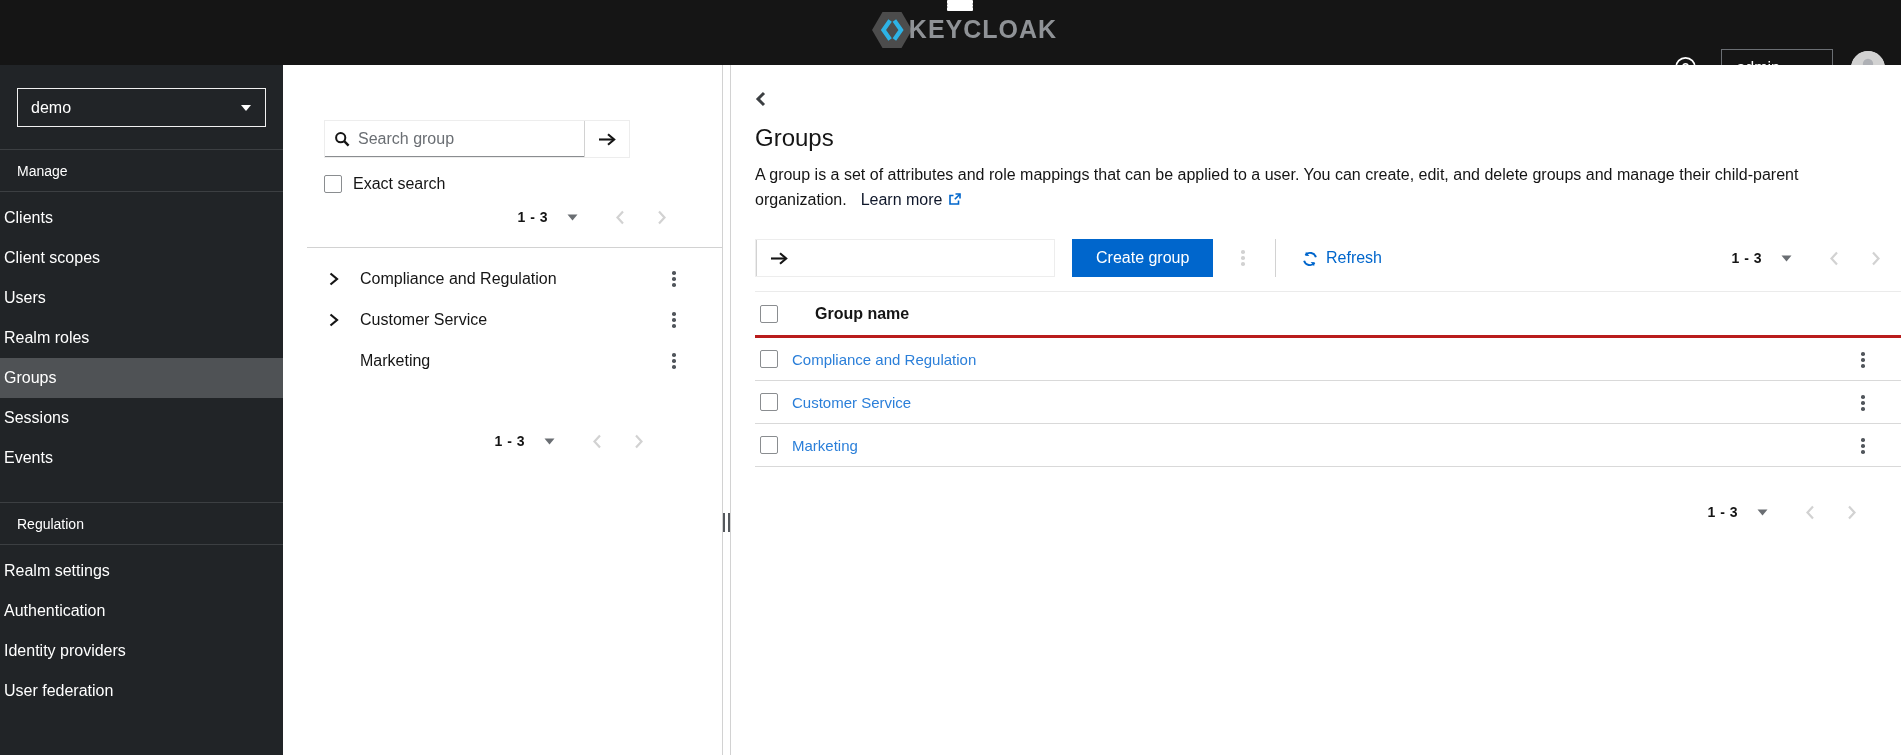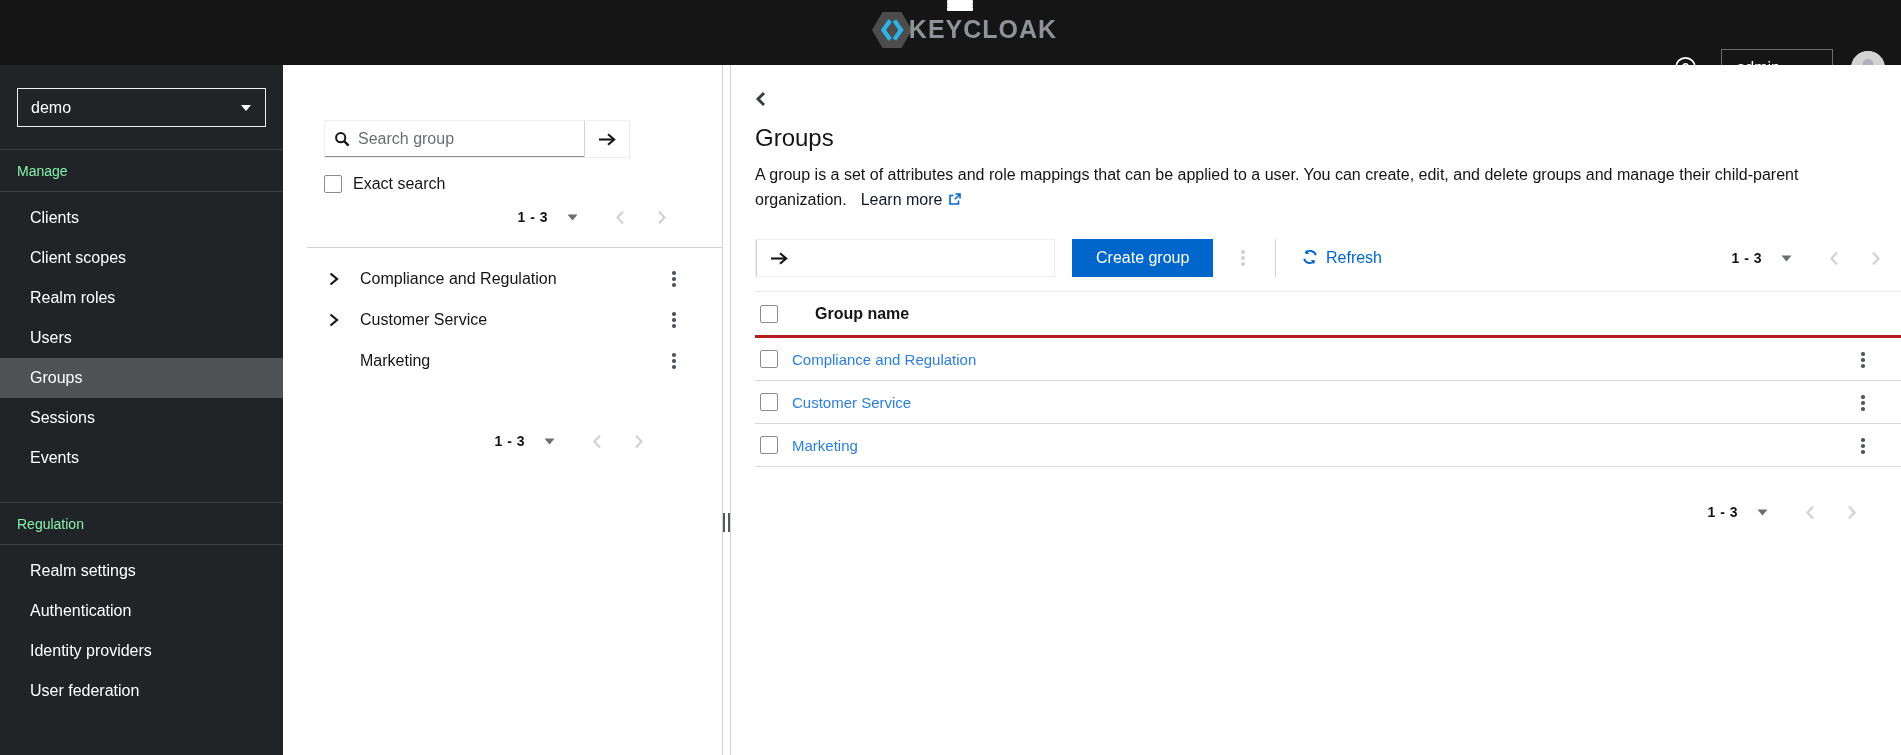--- a/index.html
+++ b/index.html
@@ -22,23 +22,23 @@
   .user-menu .label { margin-right:26px; }
   .avatar { width:34px; height:34px; border-radius:50%; background:#d2d2d2; margin-left:18px; overflow:hidden; cursor:pointer; }
 
   
   .page-body { display:flex; height:690px; }
 
   
   .sidebar { width:283px; background:#212427; color:#fff; flex:none; }
   .realm-select { margin:23px 17px 0 17px; height:39px; border:1px solid #f0f0f0; display:flex; align-items:center; justify-content:space-between; padding:0 13px; font-size:16px; cursor:pointer; }
   .nav-divider { border:none; border-top:1px solid #3c3f42; }
-  .nav-section-title { font-size:14px; color:#86efac; padding:13px 17px 12px 17px; }
+  .nav-section-title { font-size:14px; color:#ffffff; padding:13px 17px 12px 17px; }
   .nav-list { padding:6px 0 2px 0; }
-  .nav-item { height:40px; display:flex; align-items:center; padding-left:30px; font-size:16px; color:#fff; cursor:pointer; }
+  .nav-item { height:40px; display:flex; align-items:center; padding-left:4px; font-size:16px; color:#fff; cursor:pointer; }
   .nav-item.selected { background:#4f5255; }
   .sb-gap { height:22px; }
 
   
   .tree-panel { width:439px; flex:none; background:#fff; padding-top:55px; position:relative; }
   .search-group { margin-left:41px; width:306px; height:38px; border:1px solid #ededed; display:flex; }
   .search-field { flex:1; display:flex; align-items:center; padding-left:9px; box-shadow:inset 0 -1px 0 #8a8d90; }
   .search-field input { border:none; outline:none; flex:1; font-size:16px; padding-left:8px; min-width:0; color:#151515; background:transparent; }
   .search-field input::placeholder { color:#6a6e73; }
   .search-go { width:45px; border-left:1px solid #d2d2d2; display:flex; align-items:center; justify-content:center; cursor:pointer; background:#fff; }
@@ -76,21 +76,21 @@
   .desc { margin-top:10px; font-size:16px; line-height:25px; max-width:1108px; color:#151515; }
   .learn-more { color:#0f172a; text-decoration:none; margin-left:14px; white-space:nowrap; cursor:pointer; }
   .learn-more svg { display:inline-block; vertical-align:-1px; margin-left:6px; }
 
   .toolbar { margin-top:27px; display:flex; align-items:center; }
   .filter-group { width:300px; margin-left:0; }
   .filter-group .search-field input::placeholder { color:#8a8d90; }
   .create-btn { margin-left:17px; height:38px; padding:0 24px; background:#0066cc; color:#fff; font-size:16px; border:none; cursor:pointer; font-family:inherit; }
   .toolbar-kebab { margin-left:24px; color:#d2d2d2; }
   .toolbar-sep { margin-left:26px; width:1px; height:38px; background:#d2d2d2; }
-  .refresh { margin-left:26px; display:flex; align-items:flex-start; color:#0066cc; font-size:16px; cursor:pointer; }
+  .refresh { margin-left:26px; display:flex; align-items:flex-end; color:#0066cc; font-size:16px; cursor:pointer; }
   .refresh .txt { margin-left:8px; }
   .toolbar-pg { margin-left:auto; margin-right:20px; }
 
   .grid { margin-top:14px; border-top:1px solid #ebebeb; }
   .grid-header { height:46px; display:flex; align-items:center; border-bottom:3px solid #b91c1c;gap:23px; }
   .grid-header .checkbox { margin-left:5px; }
   .grid-header .col-label { margin-left:14px; font-size:16px; font-weight:700; }
   .grid-row { height:43px; display:flex; align-items:center; border-bottom:1px solid #d9d9d9; position:relative; }
   .grid-row .checkbox { margin-left:5px; }
   .grid-row a { margin-left:14px; font-size:15px; color:#2b7fd9; text-decoration:none; cursor:pointer; }
@@ -157,24 +157,24 @@
     <div class="nav-section-title">Manage</div>
     <hr class="nav-divider">
     <div class="nav-list">
       <div class="nav-item">
           <span>Clients</span>
         </div>
       <div class="nav-item">
           <span>Client scopes</span>
         </div>
       <div class="nav-item">
+          <span>Users</span>
+        </div>
+      <div class="nav-item">
           <span>Realm roles</span>
-        </div>
-      <div class="nav-item">
-          <span>Users</span>
         </div>
       <div class="nav-item selected">
           <span>Groups</span>
         </div>
       <div class="nav-item">
           <span>Sessions</span>
         </div>
       <div class="nav-item">
           <span>Events</span>
         </div>

